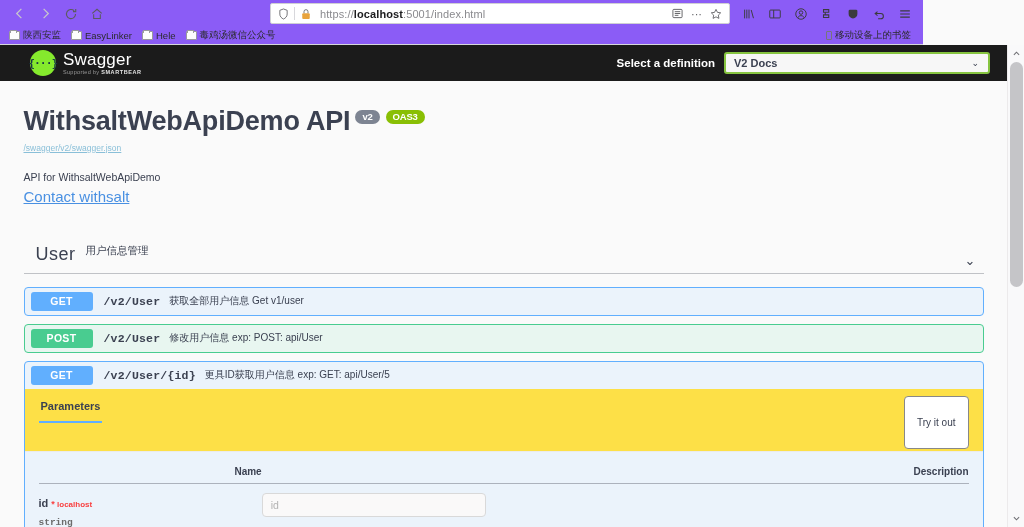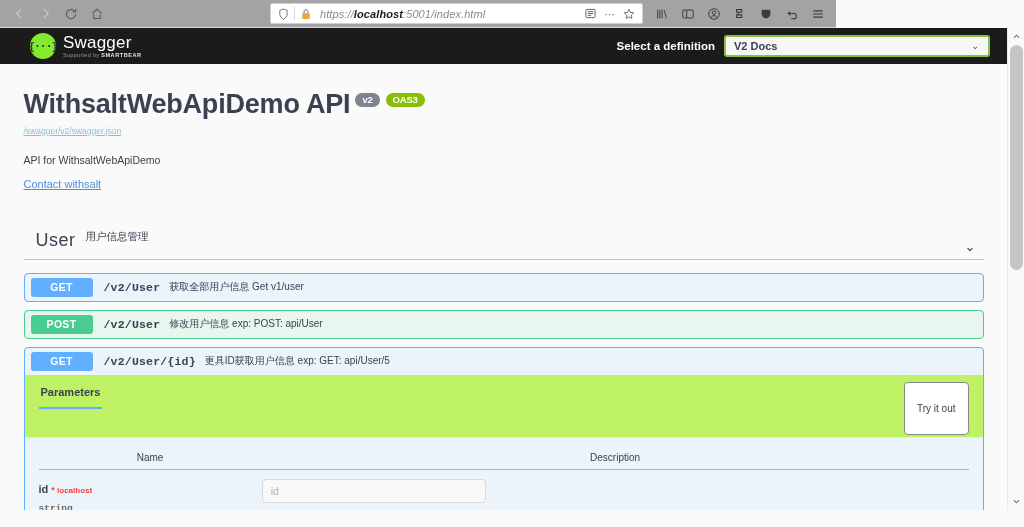--- a/index.html
+++ b/index.html
@@ -6,24 +6,23 @@
   html, body {
     margin: 0; padding: 0;
     width: 1024px; height: 527px;
     overflow: hidden;
     background: #fafafa;
     font-family: "Liberation Sans", sans-serif;
   }
 
   
   .browser-chrome {
-    width: 836px;
-    background: #a3a3a3;
+    width: 923px;
+    background: #8b5cf6;
     border-bottom: 1px solid #d7d7db;
-    font-style: italic;
   }
   .nav-bar {
     height: 27px;
     display: flex;
     align-items: center;
     padding: 0 6px;
   }
   .nav-btn {
     width: 26px; height: 22px;
     display: flex; align-items: center; justify-content: center;
@@ -312,23 +311,23 @@
     color: #89bfd8;
     margin-top: 4px;
     display: inline-block;
   }
   .api-desc {
     font-size: 10.5px;
     color: #3b4151;
     margin-top: 16px;
   }
   .api-contact {
-    font-size: 11px;
+    font-size: 15px;
     color: #4990e2;
-    margin-top: 12px;
+    margin-top: 5px;
     display: inline-block;
   }
 
   
   .tag-block { margin-top: 38px; }
   .tag-header {
     display: flex;
     align-items: flex-start;
     border-bottom: 1px solid rgba(59,65,81,0.3);
     padding: 0 0 8px 12px;
@@ -411,21 +410,21 @@
   }
 
   
   .opblock-body {
     background: #ffffff;
     border-top: none;
   }
   .op-tabs-row {
     display: flex;
     align-items: flex-start;
-    background: #bef264;
+    background: #fde047;
     padding: 9px 14px 0 14px;
     border-bottom: 1px solid #ebebeb;
     min-height: 37px;
   }
   .op-tab {
     font-size: 11px;
     font-weight: bold;
     color: #3b4151;
     padding: 2px 2px 9px 2px;
     border-bottom: 2px solid #61affe;
@@ -445,24 +444,24 @@
 
   .params-area {
     background: #ebf3fb;
     padding: 9px 14px 0 14px;
   }
   .params-table {
     width: 100%;
     border-collapse: collapse;
   }
   .params-table th {
-    text-align: center;
+    text-align: right;
     font-size: 10px;
     color: #3b4151;
-    font-weight: normal;
+    font-weight: bold;
     padding: 5px 0 6px 0;
     border-bottom: 1px solid rgba(59,65,81,0.2);
   }
   .params-table th.col-name { width: 24%; }
   .params-table td {
     vertical-align: top;
     padding: 9px 0 0 0;
   }
   .param-name {
     font-size: 11px;
@@ -604,20 +603,42 @@
         </svg>
       </div>
       <div class="tb-ico">
         <svg width="14" height="14" viewBox="0 0 16 16" stroke="currentColor" stroke-width="1.3">
           <path d="M2.5 4.5h11M2.5 8h11M2.5 11.5h11"></path>
         </svg>
       </div>
     </div>
   </div>
 
+  <div class="bookmarks-bar">
+    <div class="bm">
+      <span class="bm-folder"></span>
+      <span>陕西安监</span>
+    </div>
+    <div class="bm">
+      <span class="bm-folder"></span>
+      <span>EasyLinker</span>
+    </div>
+    <div class="bm">
+      <span class="bm-folder"></span>
+      <span>Hele</span>
+    </div>
+    <div class="bm">
+      <span class="bm-folder"></span>
+      <span>毒鸡汤微信公众号</span>
+    </div>
+    <div class="bm-mobile">
+      <span class="phone-ico"></span>
+      <span>移动设备上的书签</span>
+    </div>
+  </div>
 </div>
 
 <div class="viewport">
 
   <div class="page">
 
     <div class="topbar">
       <div class="logo-wrap">
         <div class="logo-mark">{···}</div>
         <div class="logo-text">

